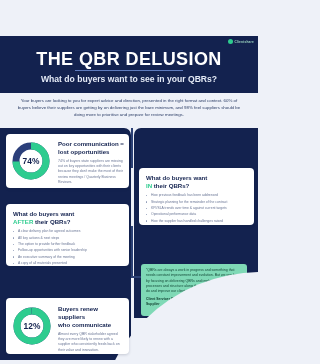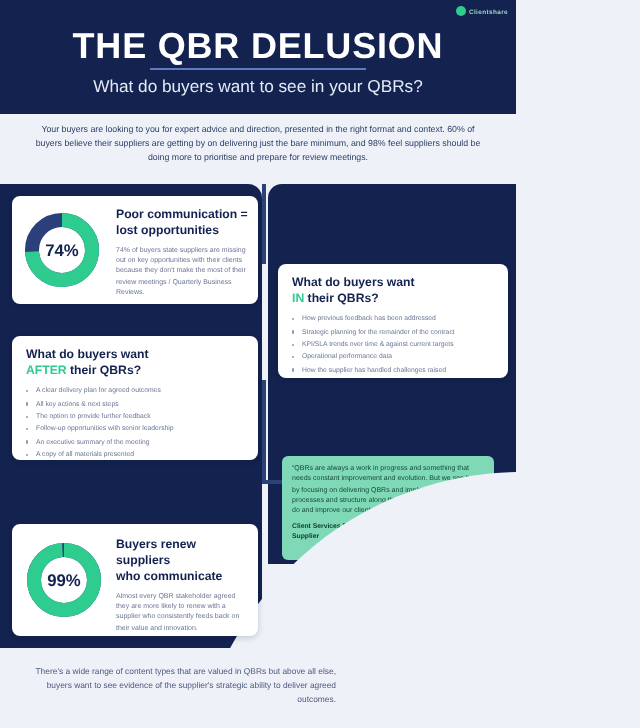--- a/index.html
+++ b/index.html
@@ -2,21 +2,21 @@
 <html><head>
 <meta charset="utf-8">
 <style>
   html,body{margin:0;padding:0;}
   body{
     width:258px;height:364px;overflow:hidden;
     background:#eef1f8;
     font-family:"Liberation Sans", sans-serif;
     position:relative;
   }
-  .page{position:absolute;inset:0;}
+  .page{position:absolute;inset:0;margin-top:36px;}
 
   
   .header{
     position:absolute;left:0;top:0;width:258px;height:57px;
     background:#13224f;
   }
   .logo{
     position:absolute;right:4px;top:3px;
     display:flex;align-items:center;gap:1.5px;
   }
@@ -33,21 +33,21 @@
     text-align:center;color:#ffffff;
     font-size:18px;font-weight:700;letter-spacing:.4px;
   }
   .title-rule{
     position:absolute;left:50%;transform:translateX(-50%);
     top:34px;width:108px;height:1.4px;background:#5e7bbd;
   }
   .subtitle{
     position:absolute;left:0;top:38px;width:258px;
     text-align:center;color:#e4eaf6;
-    font-size:8.6px;font-weight:400;
+    font-size:8.6px;font-weight:700;
   }
 
   
   .intro{
     position:absolute;left:14px;top:61px;width:230px;
     text-align:center;color:#2c3e66;
     font-size:4.4px;line-height:1.62;
   }
 
   
@@ -244,21 +244,21 @@
   </div>
 
   <div class="swoosh"></div>
 
   <div class="card card-stat2">
     <div class="donut" style="left:6px;top:8px;width:40px;height:40px;">
       <svg width="40" height="40" viewBox="0 0 40 40">
         <circle cx="20" cy="20" r="15" fill="none" stroke="#2b3f7a" stroke-width="7"></circle>
         <circle cx="20" cy="20" r="15" fill="none" stroke="#2ecc8f" stroke-width="7" stroke-dasharray="93.3 94.2" transform="rotate(-90 20 20)"></circle>
       </svg>
-      <div class="donut-label">99%</div>
+      <div class="donut-label">12%</div>
     </div>
     <div class="stat-body-2">
       <div class="card-h">
         <div>Buyers renew suppliers</div>
         <div>who communicate</div>
       </div>
       <div class="card-p">Almost every QBR stakeholder agreed they are more likely to renew with a supplier who consistently feeds back on their value and innovation.</div>
     </div>
   </div>
 

